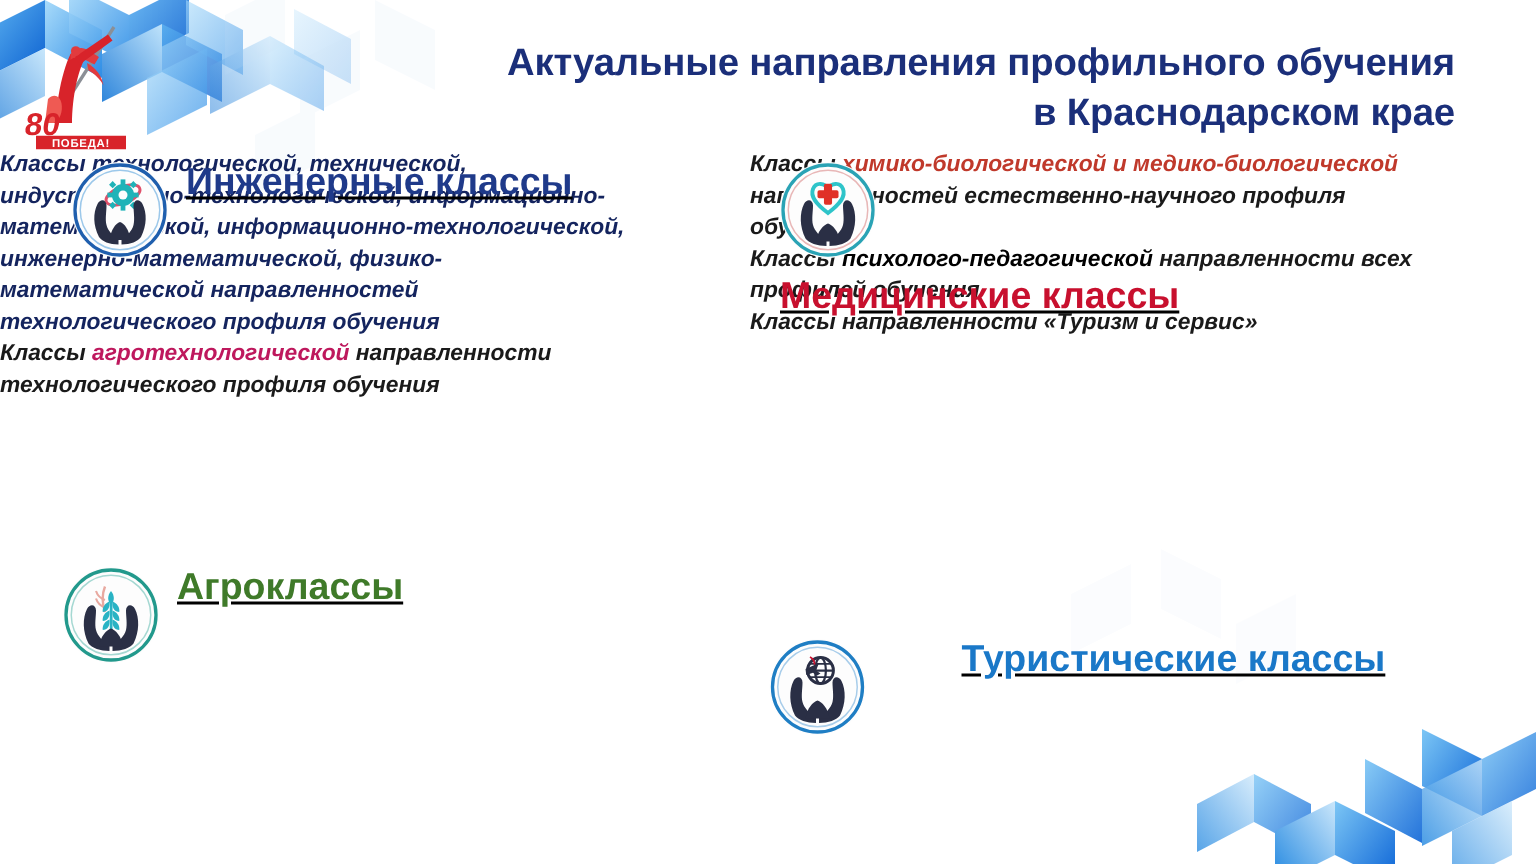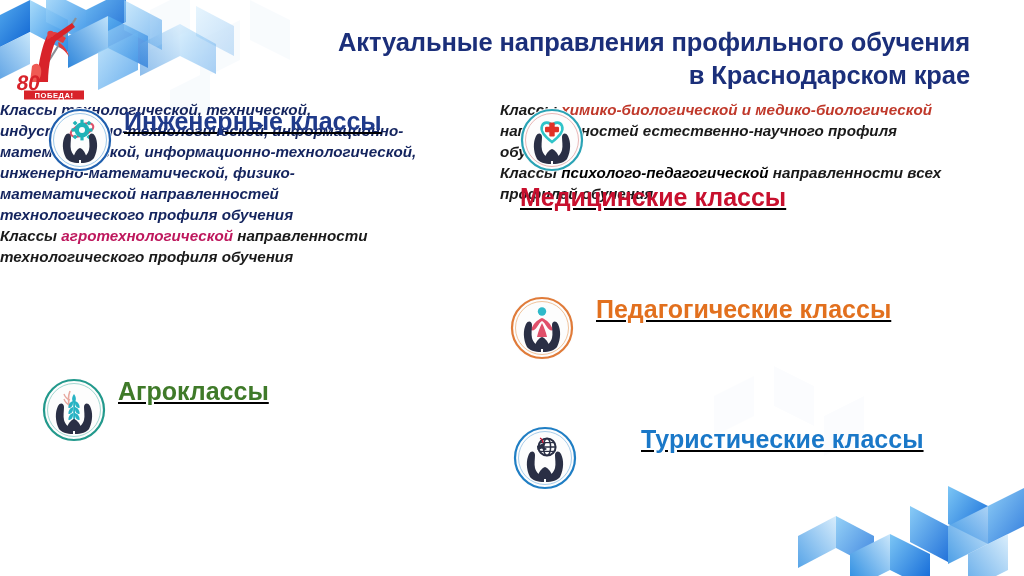--- a/index.html
+++ b/index.html
@@ -325,40 +325,20 @@
         </svg>
       </div>
       <div class="head-label" style="color:#c8102e;">Медицинские классы</div>
     </div>
   </div>
 
   <div class="body-text" id="txt-med">
     <span>Классы </span><span class="hl" style="color:#c0392b;text-align:center;">химико-биологической и медико-биологической</span><span> направленностей естественно-научного профиля обучения</span>
   </div>
 
-  <div class="block" id="blk-ped">
-    <div class="head-row" style="gap:22px;">
-      <div class="badge">
-        <svg width="64" height="64" viewBox="0 0 64 64">
-          <circle cx="32" cy="32" r="30" fill="#fdfdfd" stroke="#e07b39" stroke-width="2.2"></circle>
-          <circle cx="32" cy="32" r="26.5" fill="none" stroke="#f0c39b" stroke-width="1"></circle>
-
-          <circle cx="32" cy="15.5" r="4.2" fill="#2fb9c9"></circle>
-
-          <path d="M32 22 C27 24 23 28 21 34 C23 35 25 34 27 31 C29 28 30 26 32 25 C34 26 35 28 37 31 C39 34 41 35 43 34 C41 28 37 24 32 22 Z" fill="#e0506a"></path>
-          <path d="M32 27 C30 31 28 36 27 41 L37 41 C36 36 34 31 32 27 Z" fill="#e0506a"></path>
-
-          <path d="M17 51 C13 43 13 34 16 28 C18 24 22 25 22 29 C22 33 21 38 22 42 C23 46 27 50 31 52 L31 56 C25 56 19 54 17 51 Z" fill="#2a2f45"></path>
-          <path d="M47 51 C51 43 51 34 48 28 C46 24 42 25 42 29 C42 33 43 38 42 42 C41 46 37 50 33 52 L33 56 C39 56 45 54 47 51 Z" fill="#2a2f45"></path>
-          <path d="M24 53 C25 46 29 42 32 41 C35 42 39 46 40 53 Z" fill="#2a2f45"></path>
-        </svg>
-      </div>
-      <div class="head-label" style="color:#e2701e;">Педагогические классы</div>
-    </div>
-  </div>
 
   <div class="body-text" id="txt-ped">
     <span>Классы </span><span class="hl" style="color:#000000;">психолого-педагогической</span><span> направленности всех профилей обучения</span>
   </div>
 
   <div class="block" id="blk-tour">
     <div class="head-row" style="gap:64px;">
       <div class="badge">
         <svg width="64" height="64" viewBox="0 0 64 64">
           <circle cx="32" cy="32" r="30" fill="#fdfdfd" stroke="#1f7ec4" stroke-width="2.2"></circle>
@@ -377,14 +357,17 @@
 
           <path d="M17 51 C13 43 13 34 16 28 C18 24 22 25 22 29 C22 33 21 38 22 42 C23 46 27 50 31 52 L31 56 C25 56 19 54 17 51 Z" fill="#2a2f45"></path>
           <path d="M47 51 C51 43 51 34 48 28 C46 24 42 25 42 29 C42 33 43 38 42 42 C41 46 37 50 33 52 L33 56 C39 56 45 54 47 51 Z" fill="#2a2f45"></path>
           <path d="M24 53 C25 46 29 42 32 41 C35 42 39 46 40 53 Z" fill="#2a2f45"></path>
         </svg>
       </div>
       <div class="head-label" style="color:#1a78c8;">Туристические классы</div>
     </div>
   </div>
 
+  <div class="body-text" id="txt-tour">
+    <span>Классы направленности «Туризм и сервис»</span>
+  </div>
 
 </div>
 
 </body></html>

